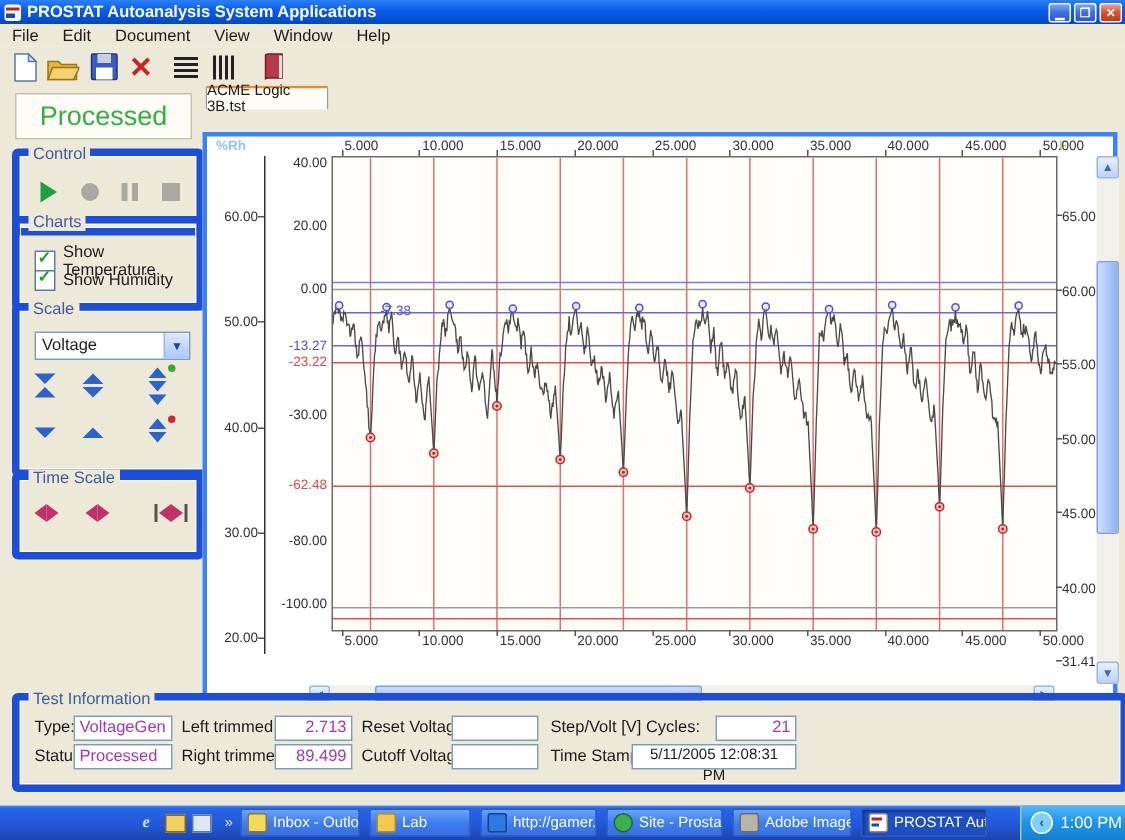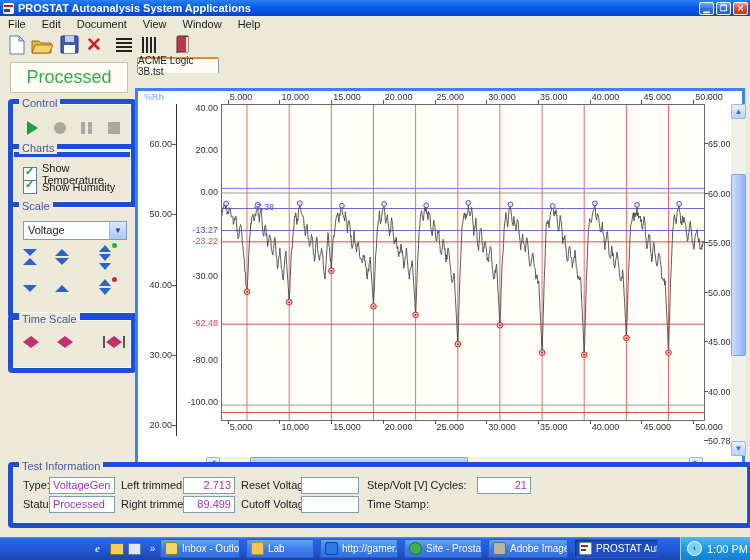--- a/index.html
+++ b/index.html
@@ -397,21 +397,21 @@
     <div class="axlabel" style="left: 570px; top: 97.5px;">60.00</div>
     <div class="tick" style="left: 566px; top: 101.5px; width: 4px; height: 1px;"></div>
     <div class="axlabel" style="left: 570px; top: 147px;">55.00</div>
     <div class="tick" style="left: 566px; top: 151px; width: 4px; height: 1px;"></div>
     <div class="axlabel" style="left: 570px; top: 196.5px;">50.00</div>
     <div class="tick" style="left: 566px; top: 200.5px; width: 4px; height: 1px;"></div>
     <div class="axlabel" style="left: 570px; top: 246px;">45.00</div>
     <div class="tick" style="left: 566px; top: 250px; width: 4px; height: 1px;"></div>
     <div class="axlabel" style="left: 570px; top: 295.5px;">40.00</div>
     <div class="tick" style="left: 566px; top: 299.5px; width: 4px; height: 1px;"></div>
-    <div class="axlabel" style="left: 570px; top: 345px;">50.78</div>
+    <div class="axlabel" style="left: 570px; top: 345px;">31.41</div>
     <div class="tick" style="left: 566px; top: 349px; width: 4px; height: 1px;"></div>
   </div>
 
 <div class="abs group testinfo">
   <span class="grouplabel">Test Information</span>
   <div class="tilabel" style="left:10px;top:12px;">Type:</div>
   <div class="tifield" style="left:36px;top:10px;width:58px;">VoltageGen</div>
   <div class="tilabel" style="left:10px;top:31px;">Status:</div>
   <div class="tifield" style="left:36px;top:29px;width:58px;">Processed</div>
 
@@ -421,20 +421,21 @@
   <div class="tifield num" style="left:170px;top:29px;width:44px;">89.499</div>
 
   <div class="tilabel" style="left:228px;top:12px;">Reset Voltage:</div>
   <div class="tifield" style="left:288px;top:10px;width:50px;"></div>
   <div class="tilabel" style="left:228px;top:31px;">Cutoff Voltage:</div>
   <div class="tifield" style="left:288px;top:29px;width:50px;"></div>
 
   <div class="tilabel" style="left:354px;top:12px;">Step/Volt [V] Cycles:</div>
   <div class="tifield num" style="left:464px;top:10px;width:46px;">21</div>
   <div class="tilabel" style="left:354px;top:31px;">Time Stamp:</div>
+  <div class="tifield dark" style="left:408px;top:29px;width:102px;font-size:10px;">5/11/2005 12:08:31 PM</div>
 </div>
 
 <div class="abs taskbar" id="taskbar">
   <div class="qlicon" style="left:90px;font-family:'Liberation Serif',serif;font-style:italic;font-weight:bold;color:#cfe6ff;">e</div>
   <div class="qlicon" style="left:109px;">
       <span style="display:block;width:12px;height:10px;margin:2px auto;background:#f0d060;border:1px solid #8a6a10;"></span>
     </div>
   <div class="qlicon" style="left:127px;">
       <span style="display:block;width:11px;height:10px;margin:2px auto;background:#dfe8f2;border:1px solid #5a7aa8;"></span>
     </div>

